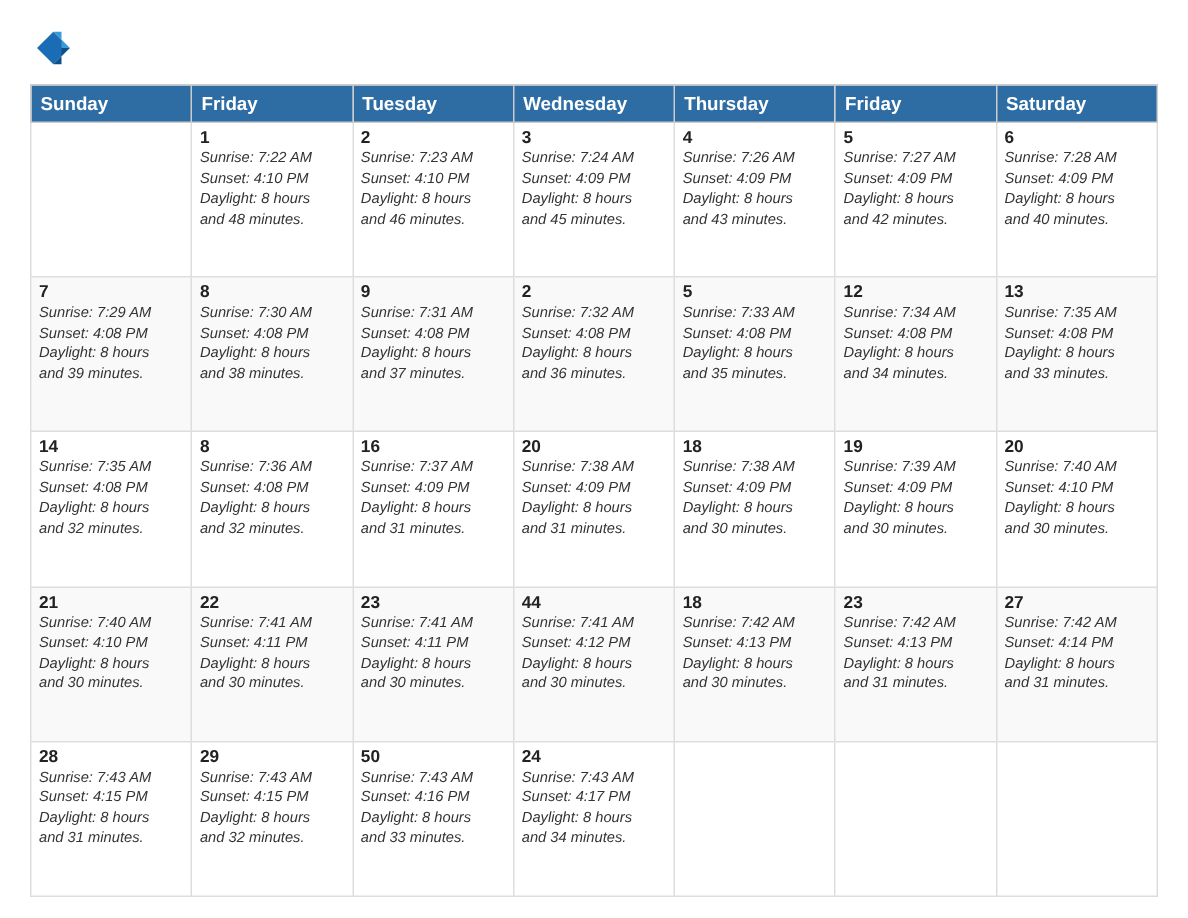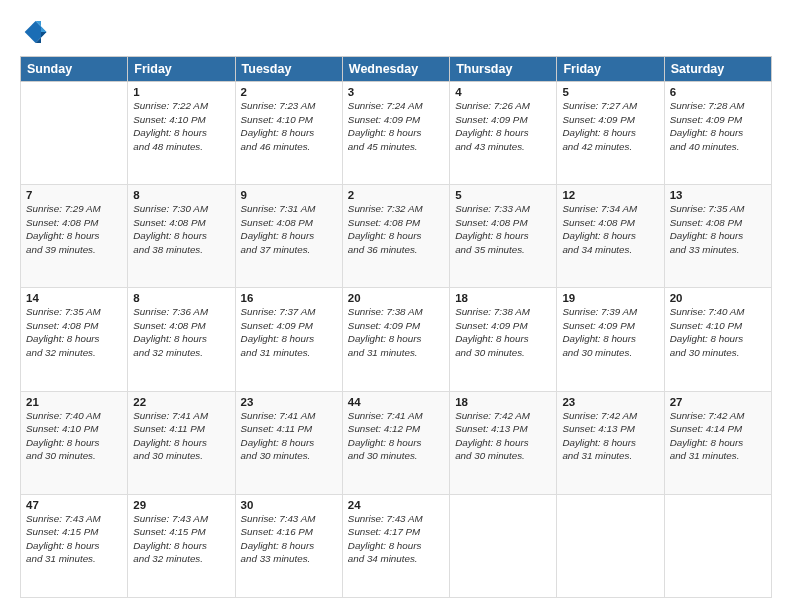--- a/index.html
+++ b/index.html
@@ -243,29 +243,29 @@
             <span class="day-num">23</span>
             <div class="cell-content">Sunrise: 7:42 AM<br>Sunset: 4:13 PM<br>Daylight: 8 hours<br>and 31 minutes.</div>
           </td>
           <td>
             <span class="day-num">27</span>
             <div class="cell-content">Sunrise: 7:42 AM<br>Sunset: 4:14 PM<br>Daylight: 8 hours<br>and 31 minutes.</div>
           </td>
         </tr>
         <tr>
           <td>
-            <span class="day-num">47</span>
+            <span class="day-num">28</span>
             <div class="cell-content">Sunrise: 7:43 AM<br>Sunset: 4:15 PM<br>Daylight: 8 hours<br>and 31 minutes.</div>
           </td>
           <td>
             <span class="day-num">29</span>
             <div class="cell-content">Sunrise: 7:43 AM<br>Sunset: 4:15 PM<br>Daylight: 8 hours<br>and 32 minutes.</div>
           </td>
           <td>
-            <span class="day-num">30</span>
+            <span class="day-num">50</span>
             <div class="cell-content">Sunrise: 7:43 AM<br>Sunset: 4:16 PM<br>Daylight: 8 hours<br>and 33 minutes.</div>
           </td>
           <td>
             <span class="day-num">24</span>
             <div class="cell-content">Sunrise: 7:43 AM<br>Sunset: 4:17 PM<br>Daylight: 8 hours<br>and 34 minutes.</div>
           </td>
           <td class="empty-cell"></td>
           <td class="empty-cell"></td>
           <td class="empty-cell"></td>
         </tr>

